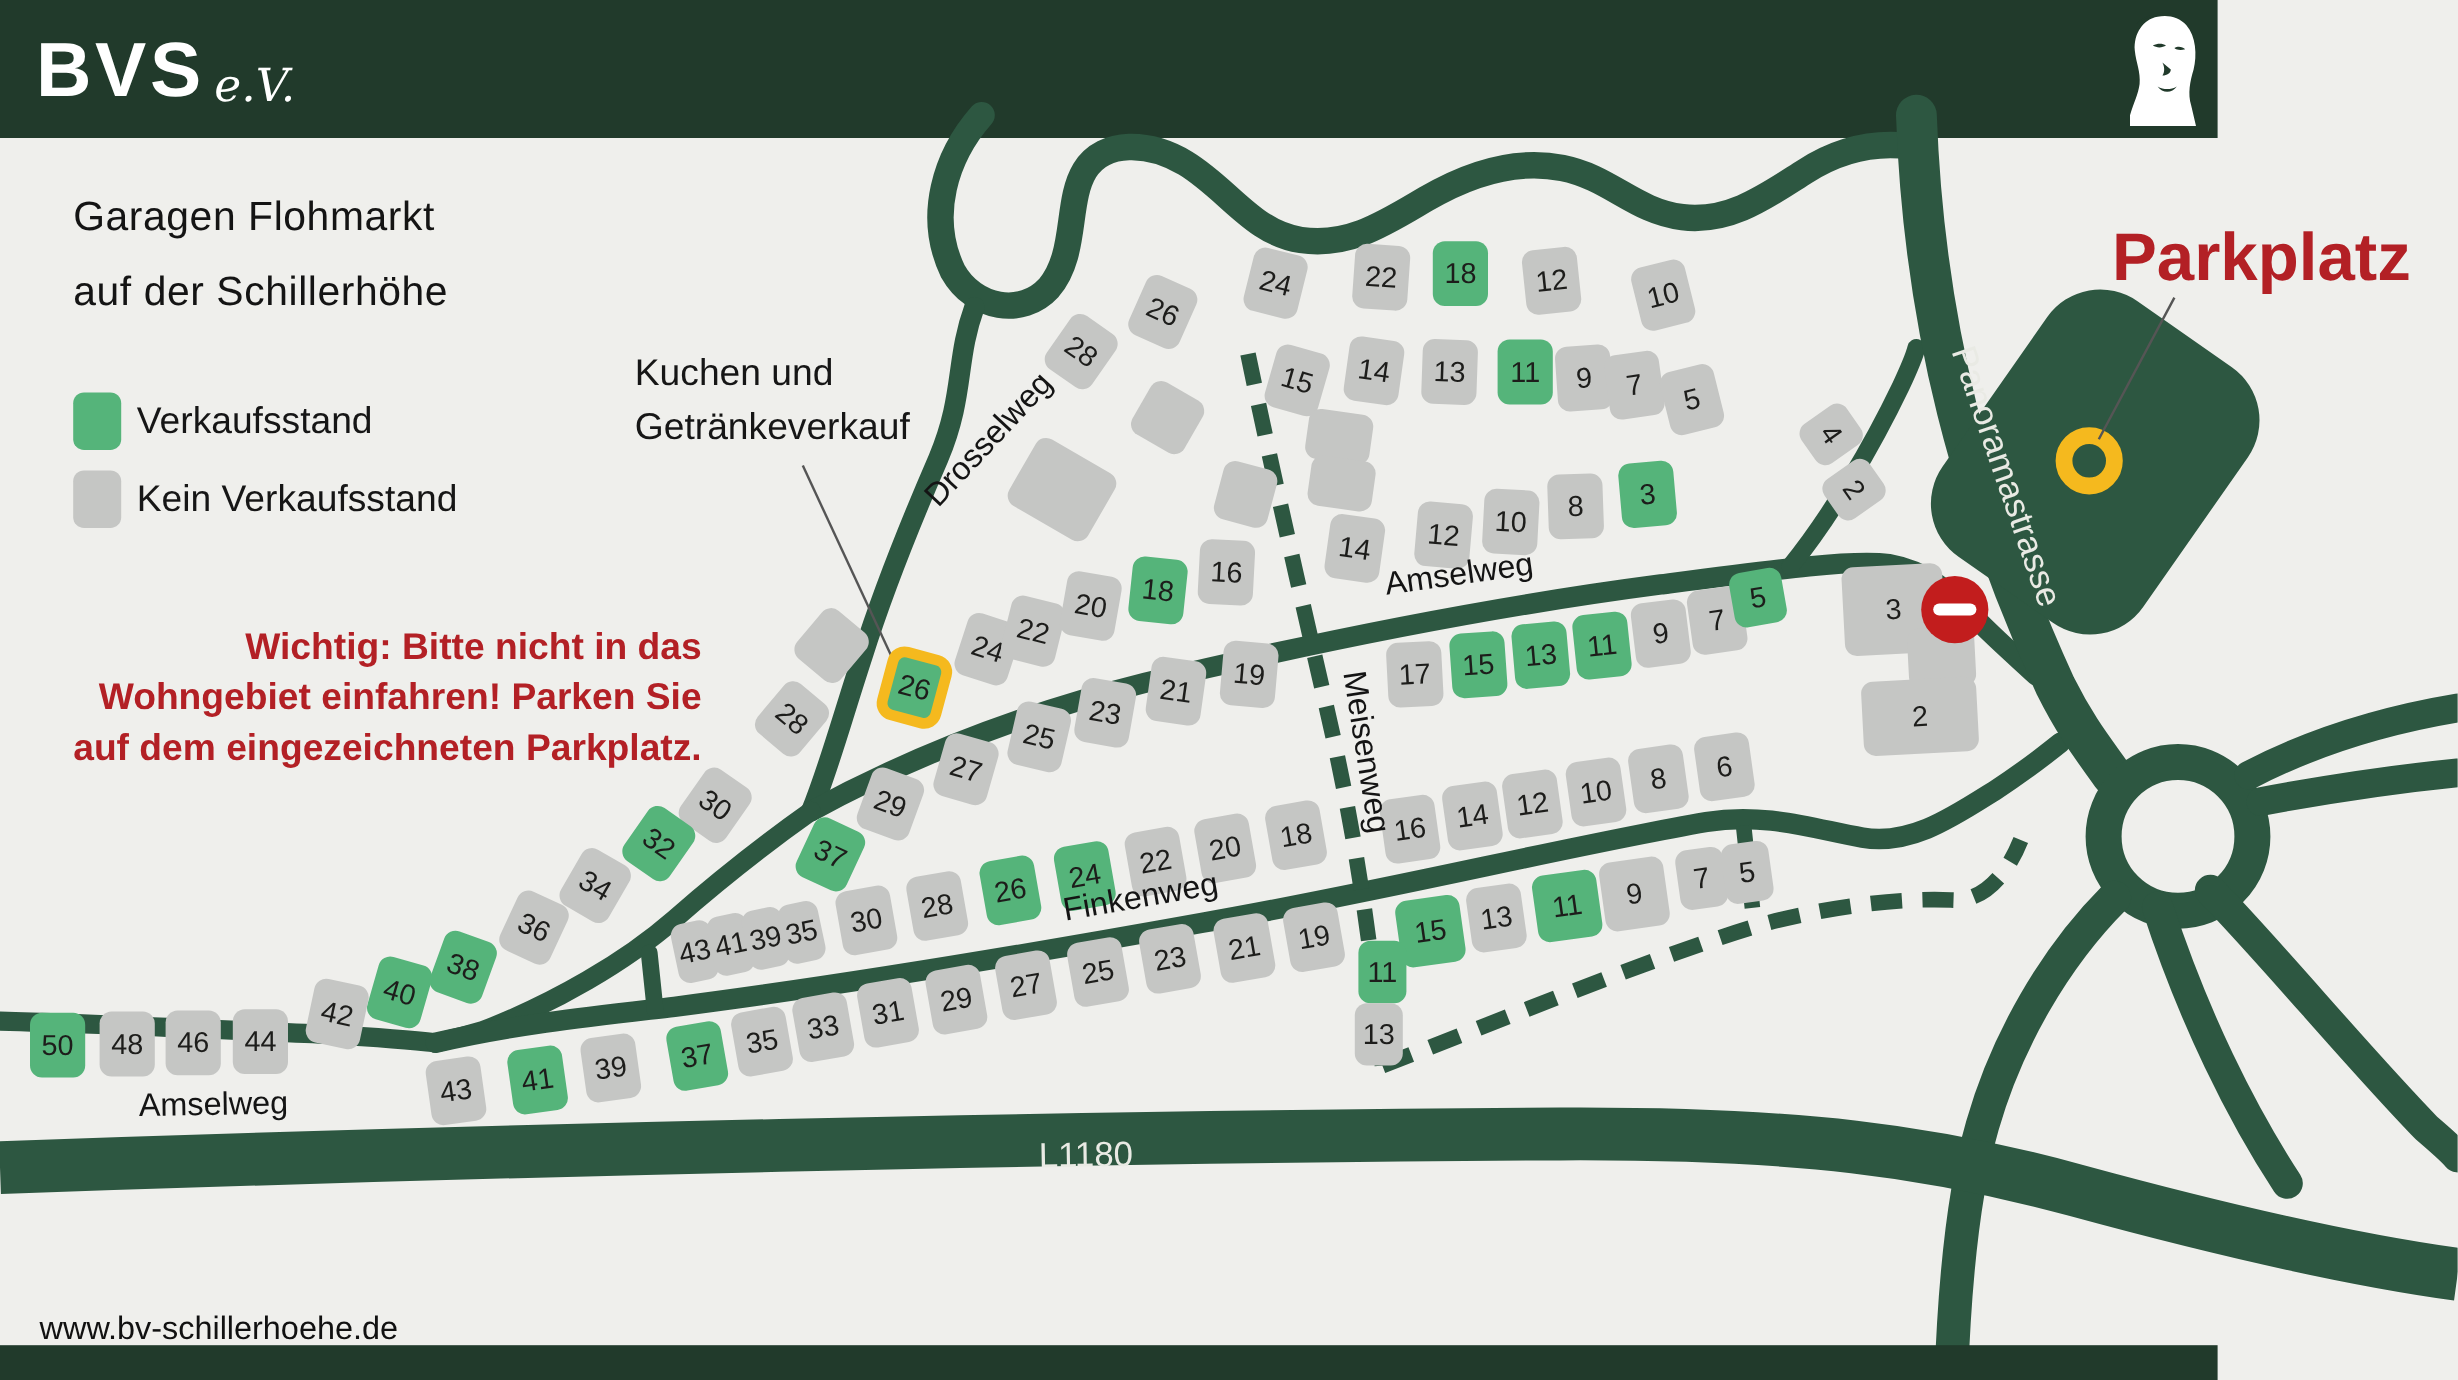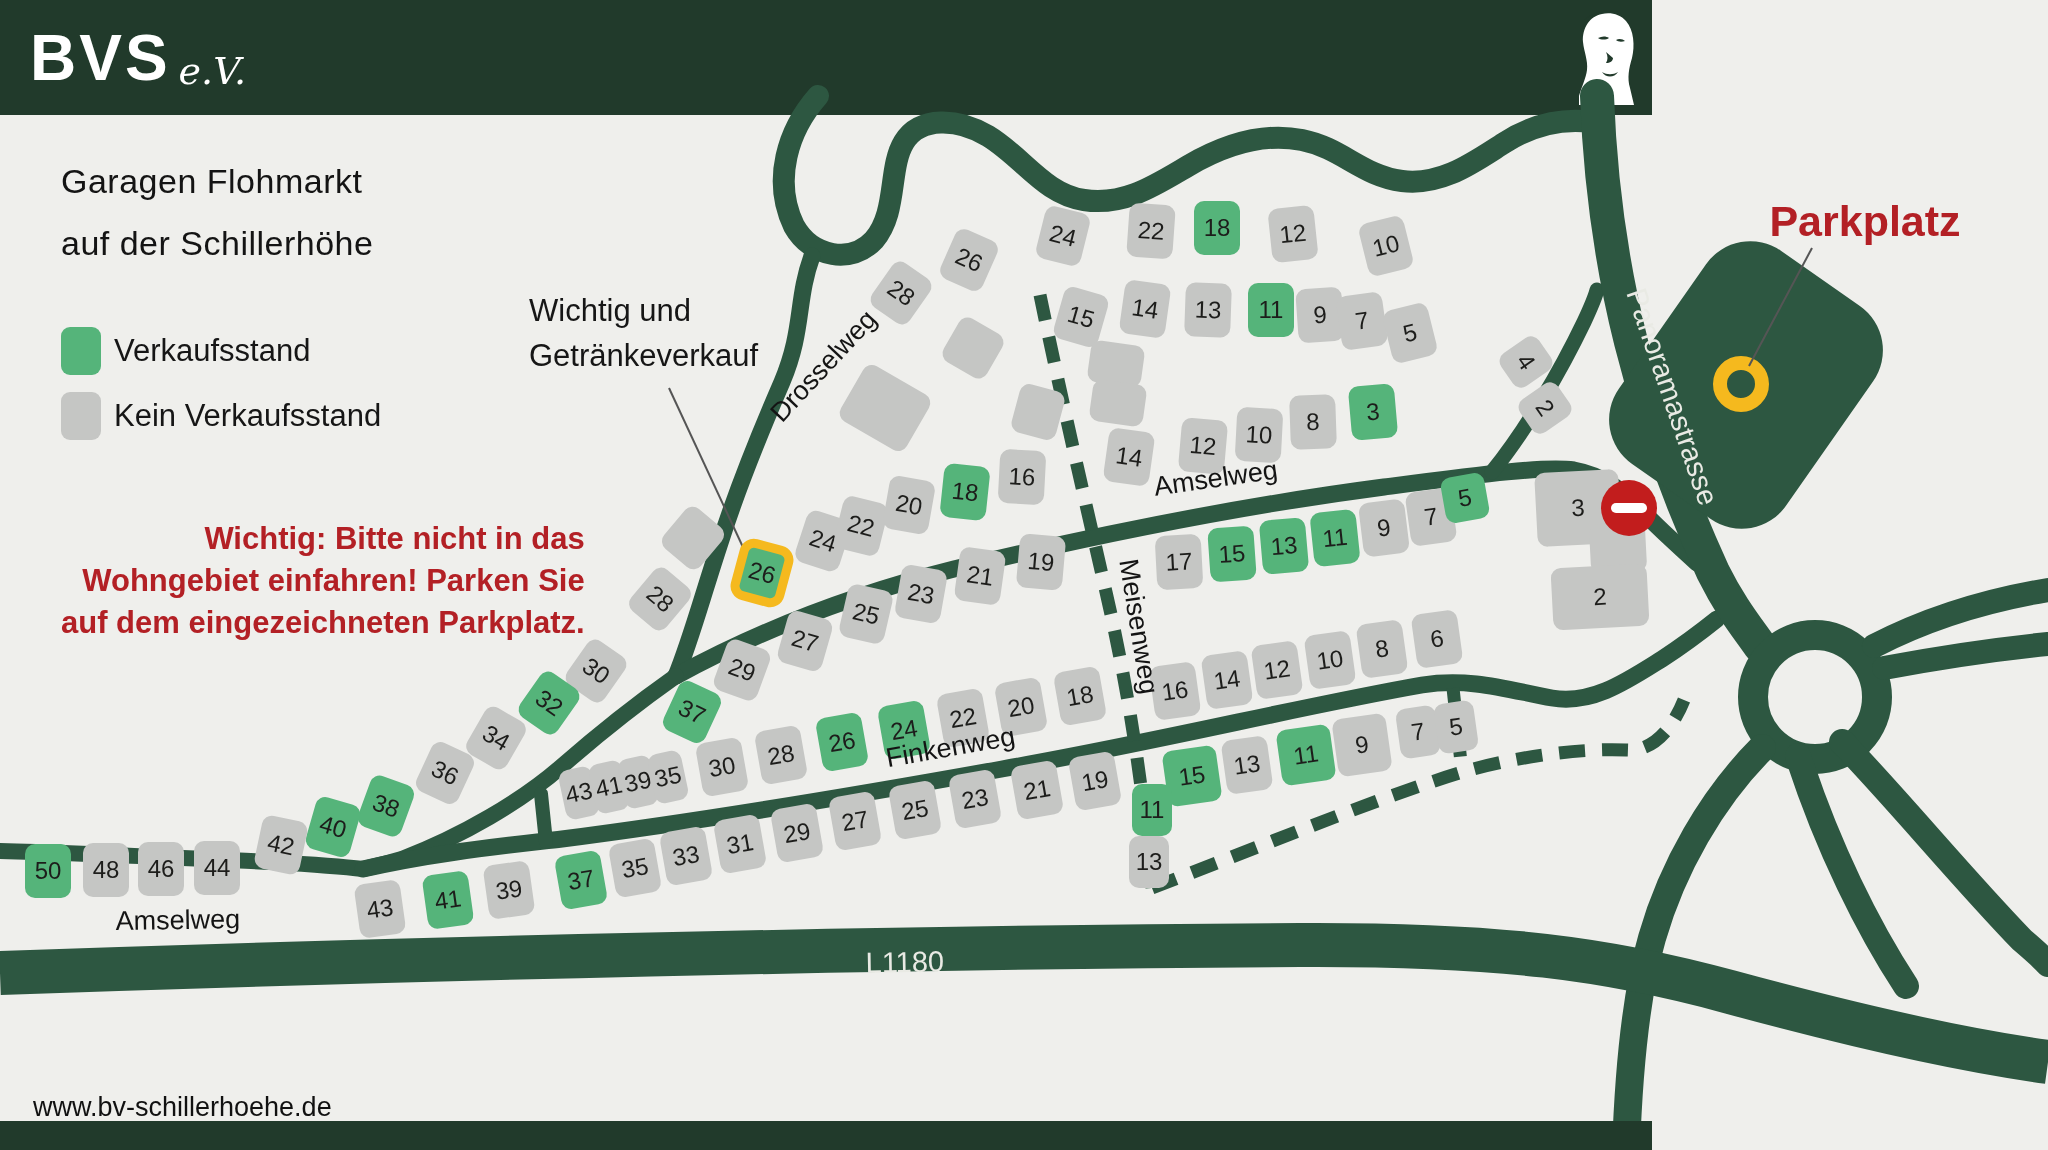--- a/index.html
+++ b/index.html
@@ -3,38 +3,38 @@
 <meta charset="utf-8">
 <style>
   :root{
     --bg:#efefec; --band:#213a2b; --road:#2d5741; --gray:#c5c6c4; --green:#55b47a;
     --yellow:#f5b91e; --red:#b32025; --noentry:#c21d1d; --num:#1d1d1b; --roadtext:#e9eae4;
   }
   *{margin:0;padding:0;box-sizing:border-box;}
   html,body{width:2048px;height:1150px;}
   body{font-family:"Liberation Sans",sans-serif;background:var(--bg);position:relative;overflow:hidden;}
   .stage{position:absolute;inset:0;width:2048px;height:1150px;background:var(--bg);}
-  .band{position:absolute;left:0;width:1652px;background:var(--band);}
+  .band{position:absolute;left:0;width:1848px;background:var(--band);}
   .band.top{top:0;height:115px;}
   .band.bottom{top:1121px;height:29px;}
   .brand{position:absolute;left:30px;top:0;height:115px;display:flex;align-items:center;color:#fff;}
   .brand b{font-size:64px;font-weight:700;letter-spacing:3px;}
   .brand i{font-family:"DejaVu Serif",serif;font-style:italic;font-size:38px;margin-left:8px;margin-top:26px;}
   .silhouette{position:absolute;right:8px;top:8px;width:72px;height:100px;}
   .map-svg{position:absolute;left:0;top:0;}
   .page-title{position:absolute;left:61px;top:150px;font-size:34px;line-height:62px;color:#141414;font-weight:500;letter-spacing:.5px;}
   .legend{position:absolute;left:61px;top:327px;}
   .legend-row{display:flex;align-items:center;margin-bottom:17px;height:48px;}
   .swatch{width:40px;height:48px;border-radius:9px;margin-right:13px;flex:0 0 auto;}
   .swatch.green{background:var(--green);}
   .swatch.gray{background:var(--gray);}
   .legend-row span{font-size:31px;color:#161616;}
   .kuchen-note{position:absolute;left:529px;top:288px;font-size:31px;line-height:45px;color:#161616;}
   .warning{position:absolute;left:61px;top:518px;font-size:31px;line-height:42px;color:var(--red);font-weight:700;text-align:right;}
-  .parkplatz-label{position:absolute;left:1760px;top:181px;width:210px;text-align:center;font-size:43px;font-weight:700;color:var(--red);margin-top:16px;}
+  .parkplatz-label{position:absolute;left:1760px;top:181px;width:210px;text-align:center;font-size:56px;font-weight:700;color:var(--red);}
   .site-url{position:absolute;left:33px;top:1092px;font-size:27px;font-weight:500;color:#111;}
   text.house-num{font-family:"Liberation Sans",sans-serif;font-size:24px;font-weight:500;fill:var(--num);}
   text.street{font-family:"Liberation Sans",sans-serif;font-size:27px;font-weight:500;fill:#141414;}
   text.street.light{fill:var(--roadtext);font-size:29px;}
 </style>
 </head>
 <body>
 
 <div class="stage">
 
@@ -512,21 +512,21 @@
       <div class="swatch green"></div>
       <span>Verkaufsstand</span>
     </div>
     <div class="legend-row">
       <div class="swatch gray"></div>
       <span>Kein Verkaufsstand</span>
     </div>
   </div>
 
   <div class="kuchen-note">
-    <div>Wichtig und</div>
+    <div>Kuchen und</div>
     <div>Getränkeverkauf</div>
   </div>
 
   <div class="warning">
     <div>Wichtig: Bitte nicht in das</div>
     <div>Wohngebiet einfahren! Parken Sie</div>
     <div>auf dem eingezeichneten Parkplatz.</div>
   </div>
 
   <div class="parkplatz-label">Parkplatz</div>

